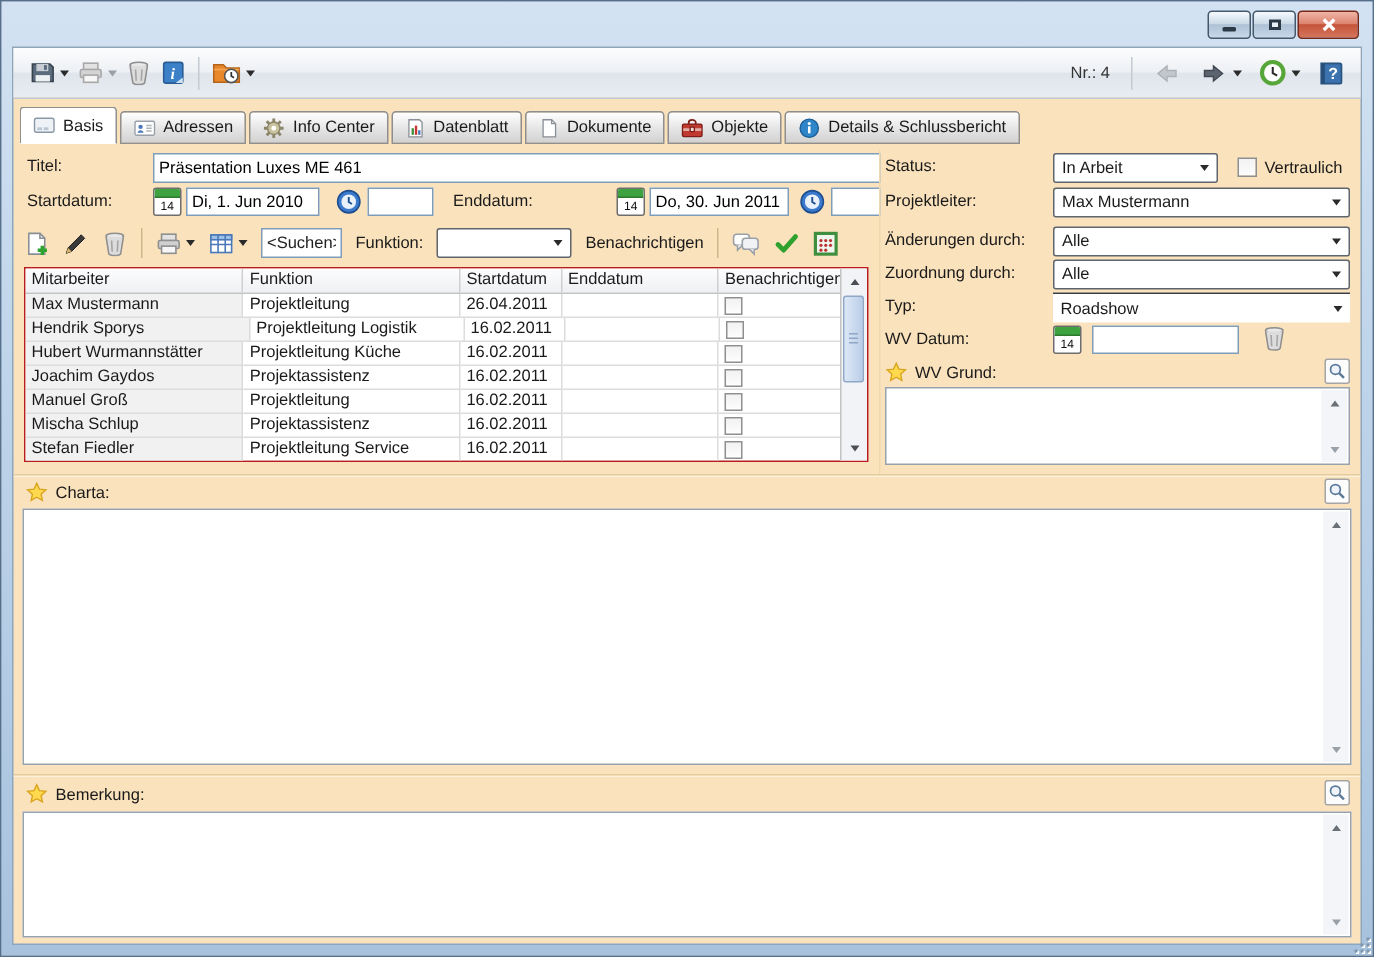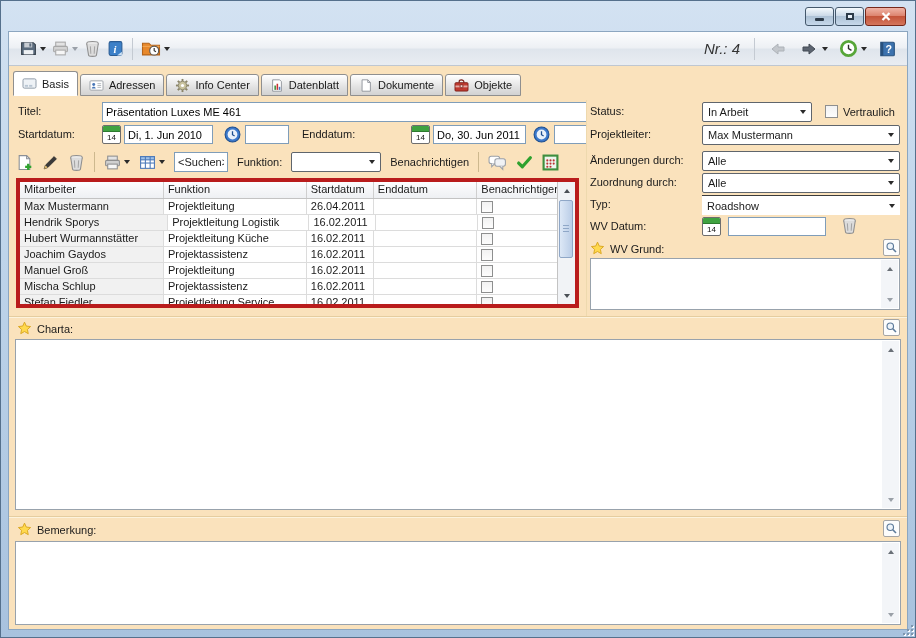--- a/index.html
+++ b/index.html
@@ -18,21 +18,21 @@
   .glyph-min{width:9px;height:3px;background:#2c3a48;border-radius:1px;margin-top:6px;}
   .glyph-res{width:8px;height:7px;border:2px solid #2c3a48;box-sizing:border-box;background:#e8f0f8;}
   
   .client{position:absolute;top:30px;left:7px;right:7px;bottom:7px;border:1px solid #8ca6c0;box-sizing:border-box;background:#FAE2BC;}
   .toolbar{position:absolute;top:0;left:0;right:0;height:34px;box-sizing:border-box;
     background:linear-gradient(180deg,#fcfdfe,#edf0f4 48%,#dfe5ec 52%,#e9edf2);border-bottom:1px solid #bfc7d1;
     display:flex;align-items:center;padding:0 8px;}
   .tbtn{display:flex;align-items:center;gap:3px;padding:2px 3px;border-radius:3px;}
   .tsep{width:1px;height:22px;background:#c4cad2;margin:0 5px;}
   .tb-right{margin-left:auto;display:flex;align-items:center;gap:5px;}
-  .nr{font-size:15px;color:#333;padding-right:4px;font-style:italic;}
+  .nr{font-size:11px;color:#333;padding-right:4px;}
   .caret{width:0;height:0;border-left:3.5px solid transparent;border-right:3.5px solid transparent;border-top:4px solid #2a2a2a;}
   .caret.lt{border-top-color:#9aa0a8;}
   
   .content{position:absolute;top:34px;left:0;right:0;bottom:0;overflow:hidden;font-size:11px;color:#1a1a1a;}
   .abs{position:absolute;}
   .lbl{position:absolute;font-size:11px;white-space:nowrap;}
   
   .tabstrip{position:absolute;top:5px;left:4px;display:flex;align-items:flex-end;gap:2px;}
   .tab{height:22px;display:inline-flex;align-items:center;gap:5px;padding:0 8px;font-size:11px;
     background:linear-gradient(180deg,#ffffff,#e2e2e2 60%,#d2d2d2);border:1px solid #8f8f8f;border-radius:3px 3px 0 0;box-sizing:border-box;}
@@ -50,21 +50,21 @@
   .cal .num{line-height:11px;color:#111;font-size:8px;}
   .cb{width:13px;height:13px;background:linear-gradient(#f2f2f2,#fdfdfd);border:1px solid #8e8f8f;box-sizing:border-box;}
   
   .tb2{position:absolute;left:7px;top:84px;width:566px;height:24px;display:flex;align-items:center;gap:9px;}
   .tb2 .sep{width:1px;height:20px;background:#cdb88e;}
   .txt2{background:#fff;border:1px solid #7F9DB9;font-size:11px;font-family:"Liberation Sans",sans-serif;
     height:20px;box-sizing:border-box;padding:0 3px;color:#222;}
   .combo2{position:static;height:20px;background:#fff;border:1px solid #5f656c;border-radius:2px;display:flex;
     align-items:center;font-size:11px;padding:0 5px;box-sizing:border-box;}
   
-  .grid{position:absolute;left:7px;top:112px;width:563px;height:130px;background:#fff;border:4px solid #b91c1c;
+  .grid{position:absolute;left:7px;top:112px;width:563px;height:130px;background:#fff;border:1px solid #b91c1c;
     box-sizing:border-box;display:flex;}
   .gridmain{width:545px;overflow:hidden;}
   .ghead{display:flex;height:17px;background:linear-gradient(#fdfdfe,#eef0f3);border-bottom:1px solid #c3c3c3;box-sizing:border-box;}
   .gh{font-size:11px;padding:1px 4px;border-right:1px solid #cfcfcf;box-sizing:border-box;white-space:nowrap;overflow:hidden;}
   .grow{display:flex;height:16px;}
   .gc{font-size:11px;padding:0 4px;border-right:1px solid #dcdcdc;border-bottom:1px solid #dcdcdc;box-sizing:border-box;
     line-height:15px;white-space:nowrap;overflow:hidden;}
   .gc.c0{background:#f1f1f1;}
   .gc.cbcell{display:flex;align-items:center;border-right:none;}
   .vscroll{width:18px;background:#f1f3f6;border-left:1px solid #c3c3c3;position:relative;box-sizing:border-box;}
@@ -244,20 +244,28 @@
         </div>
         <div class="tab">
           <svg width="15" height="13" viewBox="0 0 16 14">
             <path d="M5.5 4 v-1.2 a2.5 1.8 0 0 1 5 0 V4" fill="none" stroke="#7d1f18" stroke-width="1.3"></path>
             <rect x="1" y="4" width="14" height="9" rx="1" fill="#c03a30" stroke="#7d1f18"></rect>
             <rect x="1.5" y="7" width="13" height="2" fill="#e2aba5"></rect>
             <rect x="6.5" y="6.2" width="3" height="3.2" rx=".5" fill="#f5dcd8" stroke="#7d1f18"></rect>
           </svg>
           <span>Objekte</span>
         </div>
+        <div class="tab">
+          <svg width="15" height="15" viewBox="0 0 16 16">
+            <circle cx="8" cy="8" r="6.5" fill="#2e86c8" stroke="#1b5f96"></circle>
+            <rect x="7.1" y="6.6" width="1.8" height="5" fill="#fff"></rect>
+              <circle cx="8" cy="4.6" r="1.1" fill="#fff"></circle>
+          </svg>
+          <span>Details &amp; Schlussbericht</span>
+        </div>
       </div>
 
       <span class="lbl" style="left:9px;top:39px">Titel:</span>
       <input class="txt" style="left: 93px; top: 36px; width: 485px; height: 20px;" value="Präsentation Luxes ME 461">
       <span class="lbl" style="left:581px;top:39px">Status:</span>
       <div class="combo" style="left:693px;top:36px;width:110px">
         <span>In Arbeit</span>
           <span class="caret"></span>
       </div>
       <div class="cb abs" style="left:816px;top:39px"></div>

